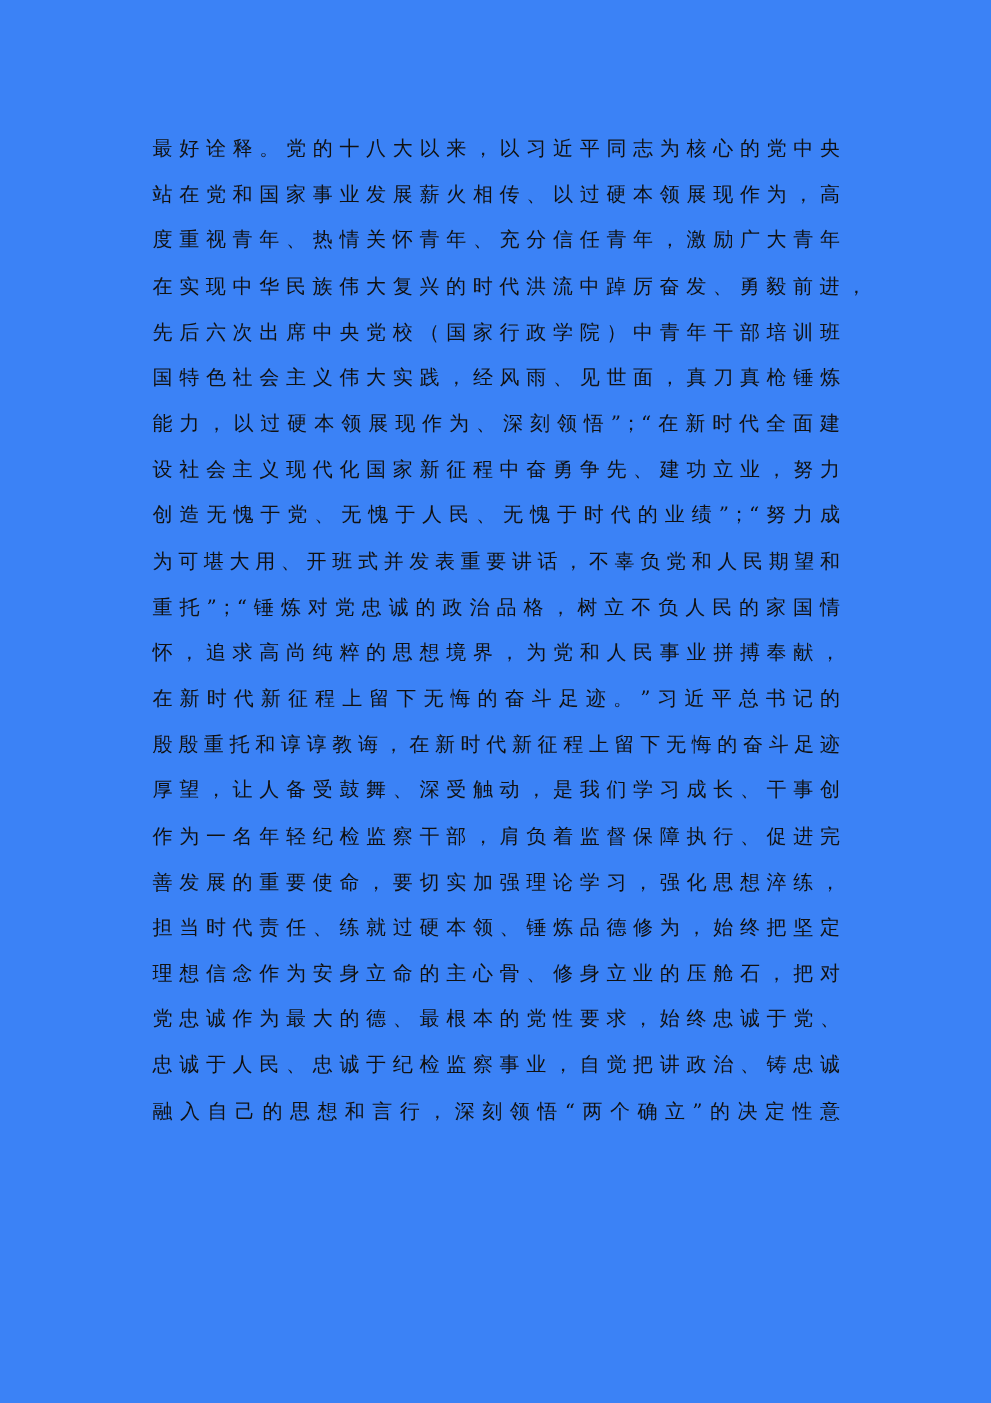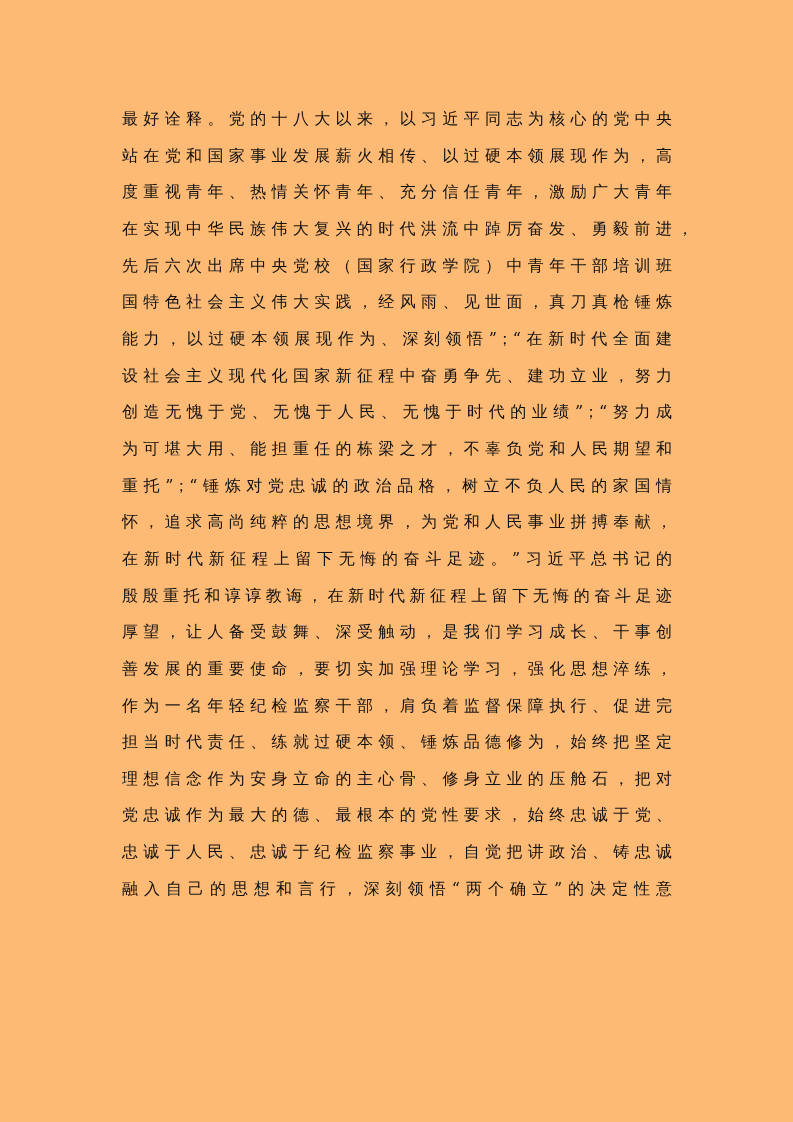--- a/index.html
+++ b/index.html
@@ -12,21 +12,21 @@
       height: 1122px;
       position: relative;
       overflow: hidden;
     }
     .page {
       position: absolute;
       left: 0;
       top: 0;
       width: 793px;
       height: 1122px;
-      background: #fdba74;
+      background: #3b82f6;
     }
     .body-text {
       position: absolute;
       left: 122px;
       top: 101px;
       width: 580px;
       font-family: "DejaVu Serif", "Liberation Serif", serif;
       font-size: 16px;
       color: #111111;
     }
@@ -52,27 +52,27 @@
   <div class="body-text">
     <div class="line">最好诠释。党的十八大以来，以习近平同志为核心的党中央</div>
     <div class="line">站在党和国家事业发展薪火相传、以过硬本领展现作为，高</div>
     <div class="line">度重视青年、热情关怀青年、充分信任青年，激励广大青年</div>
     <div class="line hang">在实现中华民族伟大复兴的时代洪流中踔厉奋发、勇毅前进，</div>
     <div class="line">先后六次出席中央党校（国家行政学院）中青年干部培训班</div>
     <div class="line">国特色社会主义伟大实践，经风雨、见世面，真刀真枪锤炼</div>
     <div class="line">能力，以过硬本领展现作为、深刻领悟”；“在新时代全面建</div>
     <div class="line">设社会主义现代化国家新征程中奋勇争先、建功立业，努力</div>
     <div class="line">创造无愧于党、无愧于人民、无愧于时代的业绩”；“努力成</div>
-    <div class="line">为可堪大用、能担重任的栋梁之才，不辜负党和人民期望和</div>
+    <div class="line">为可堪大用、开班式并发表重要讲话，不辜负党和人民期望和</div>
     <div class="line">重托”；“锤炼对党忠诚的政治品格，树立不负人民的家国情</div>
     <div class="line">怀，追求高尚纯粹的思想境界，为党和人民事业拼搏奉献，</div>
     <div class="line">在新时代新征程上留下无悔的奋斗足迹。”习近平总书记的</div>
     <div class="line">殷殷重托和谆谆教诲，在新时代新征程上留下无悔的奋斗足迹</div>
     <div class="line">厚望，让人备受鼓舞、深受触动，是我们学习成长、干事创</div>
+    <div class="line">作为一名年轻纪检监察干部，肩负着监督保障执行、促进完</div>
     <div class="line">善发展的重要使命，要切实加强理论学习，强化思想淬练，</div>
-    <div class="line">作为一名年轻纪检监察干部，肩负着监督保障执行、促进完</div>
     <div class="line">担当时代责任、练就过硬本领、锤炼品德修为，始终把坚定</div>
     <div class="line">理想信念作为安身立命的主心骨、修身立业的压舱石，把对</div>
     <div class="line">党忠诚作为最大的德、最根本的党性要求，始终忠诚于党、</div>
     <div class="line">忠诚于人民、忠诚于纪检监察事业，自觉把讲政治、铸忠诚</div>
     <div class="line">融入自己的思想和言行，深刻领悟“两个确立”的决定性意</div>
   </div>
 </div>
 
 </body></html>

